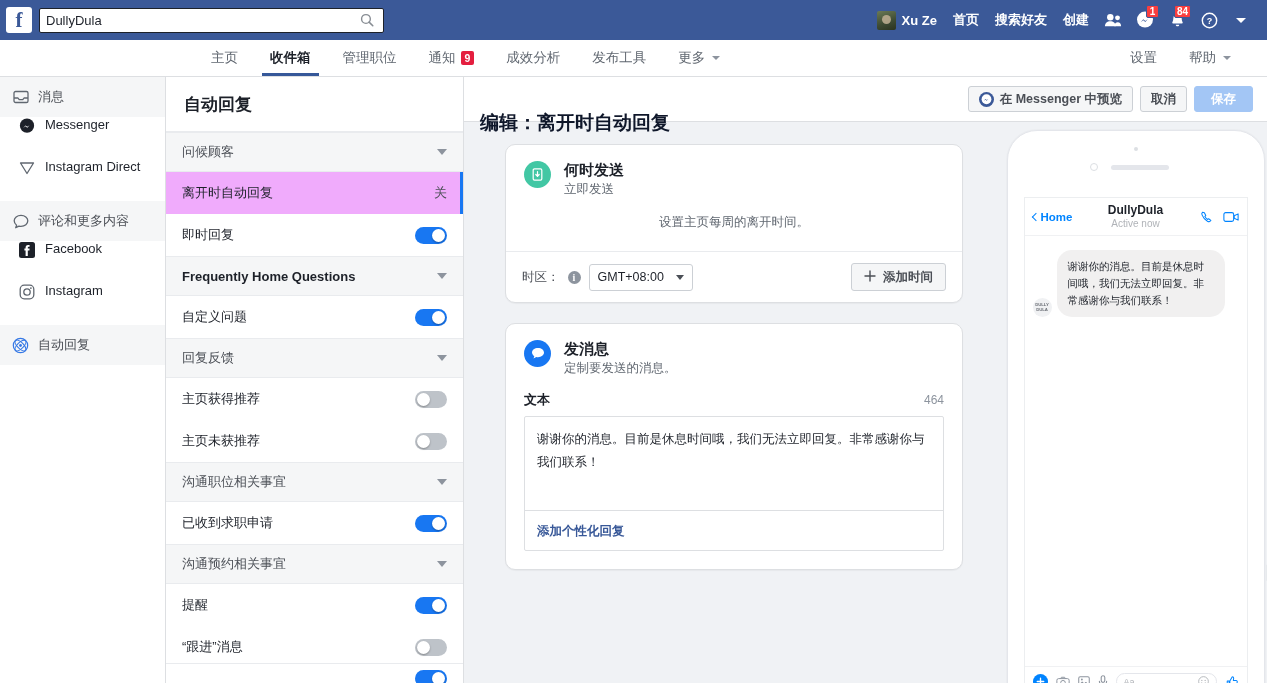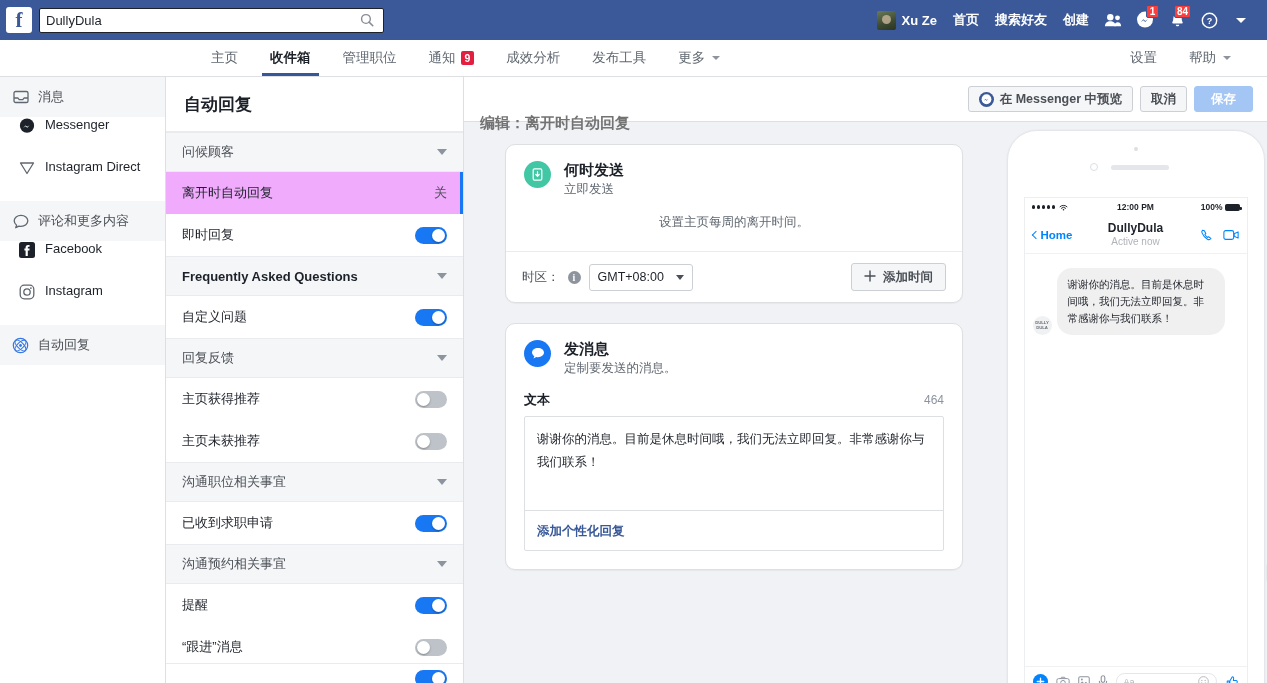--- a/index.html
+++ b/index.html
@@ -171,21 +171,21 @@
     overflow: hidden;
   }
   .lp-partial .toggle { margin-bottom: -9px; }
 
   
   .main { flex: 1; background: #f0f2f5; display: flex; flex-direction: column; min-width: 0; }
   .main-header {
     height: 45px; background: #fff; border-bottom: 1px solid #dddfe2;
     display: flex; align-items: center; padding: 0 14px 0 16px; flex: none;
   }
-  .mh-title { font-size: 15px; font-weight: bold; color: #737373; margin-top: 48px; }
+  .mh-title { font-size: 19px; font-weight: bold; color: #0f172a; margin-top: 48px; }
   .mh-actions { margin-left: auto; display: flex; align-items: center; gap: 7px; text-align: center; }
   .btn {
     height: 26px; border-radius: 3px; font-size: 12.5px; font-weight: bold;
     display: flex; align-items: center; gap: 6px; padding: 0 10px;
     cursor: pointer; border: 1px solid #ccd0d5; background: #f5f6f7;
     color: #4b4f56; white-space: nowrap;
   }
   .btn.primary {
     background: #a3c6f5; border-color: #a3c6f5; color: #fff; cursor: default;
     padding: 0 16px;
@@ -531,21 +531,21 @@
         <span class="lbl">离开时自动回复</span>
         <span class="off-text">关</span>
       </div>
 
       <div class="lp-row">
         <span class="lbl">即时回复</span>
         <span class="toggle on"></span>
       </div>
 
       <div class="lp-group en">
-        <span class="lbl">Frequently Asked Questions</span>
+        <span class="lbl">Frequently Home Questions</span>
         <span class="lp-caret"></span>
       </div>
 
       <div class="lp-row">
         <span class="lbl">自定义问题</span>
         <span class="toggle on"></span>
       </div>
 
       <div class="lp-group">
         <span class="lbl">回复反馈</span>
@@ -677,41 +677,20 @@
         </div>
 
         <div class="preview-col">
           <div class="phone">
             <div class="ph-cam"></div>
             <div class="ph-sensor"></div>
             <div class="ph-speaker"></div>
 
             <div class="ph-screen">
 
-              <div class="ph-status">
-                <span class="sig-dots">
-                    <i></i>
-                    <i></i>
-                    <i></i>
-                    <i></i>
-                    <i></i>
-                  </span>
-                <span style="margin-left:4px;display:flex;">
-                  <svg width="9" height="7" viewBox="0 0 10 8">
-                      <path d="M1 3.1a5.6 5.6 0 018 0" fill="none" stroke="#1d2129" stroke-width="1.1" stroke-linecap="round"></path>
-                      <path d="M2.6 4.8a3.3 3.3 0 014.8 0" fill="none" stroke="#1d2129" stroke-width="1.1" stroke-linecap="round"></path>
-                      <circle cx="5" cy="6.6" r=".9" fill="#1d2129"></circle>
-                    </svg>
-                </span>
-                <span class="ph-time">12:00 PM</span>
-                <span class="ph-batt-wrap">
-                  <span>100%</span>
-                  <span class="ph-batt"></span>
-                </span>
-              </div>
 
               <div class="ph-navbar">
                 <div class="ph-back">
                   <span class="ph-chev"></span>
                   <span>Home</span>
                 </div>
                 <div class="ph-center">
                   <div class="ph-name">DullyDula</div>
                   <div class="ph-active">Active now</div>
                 </div>

